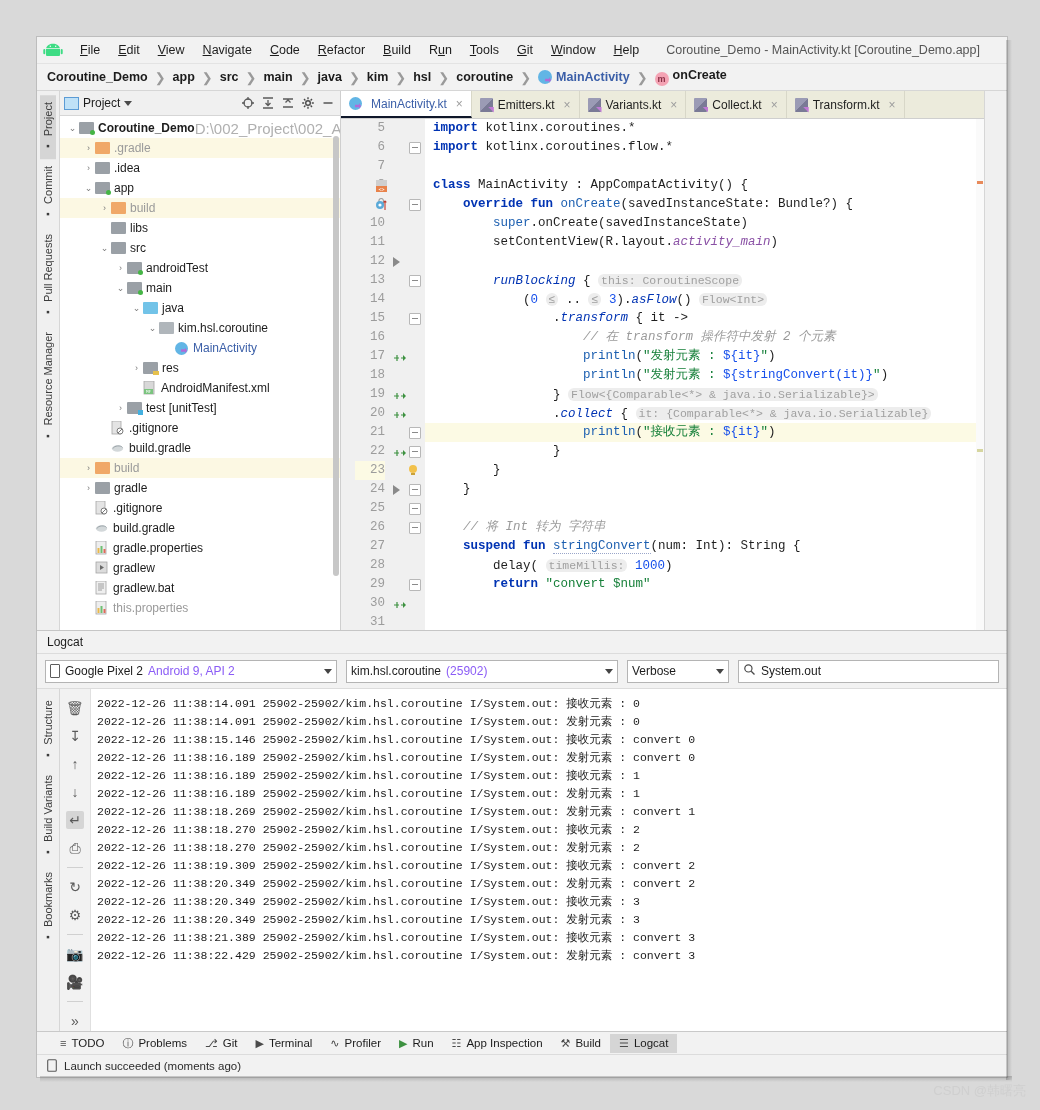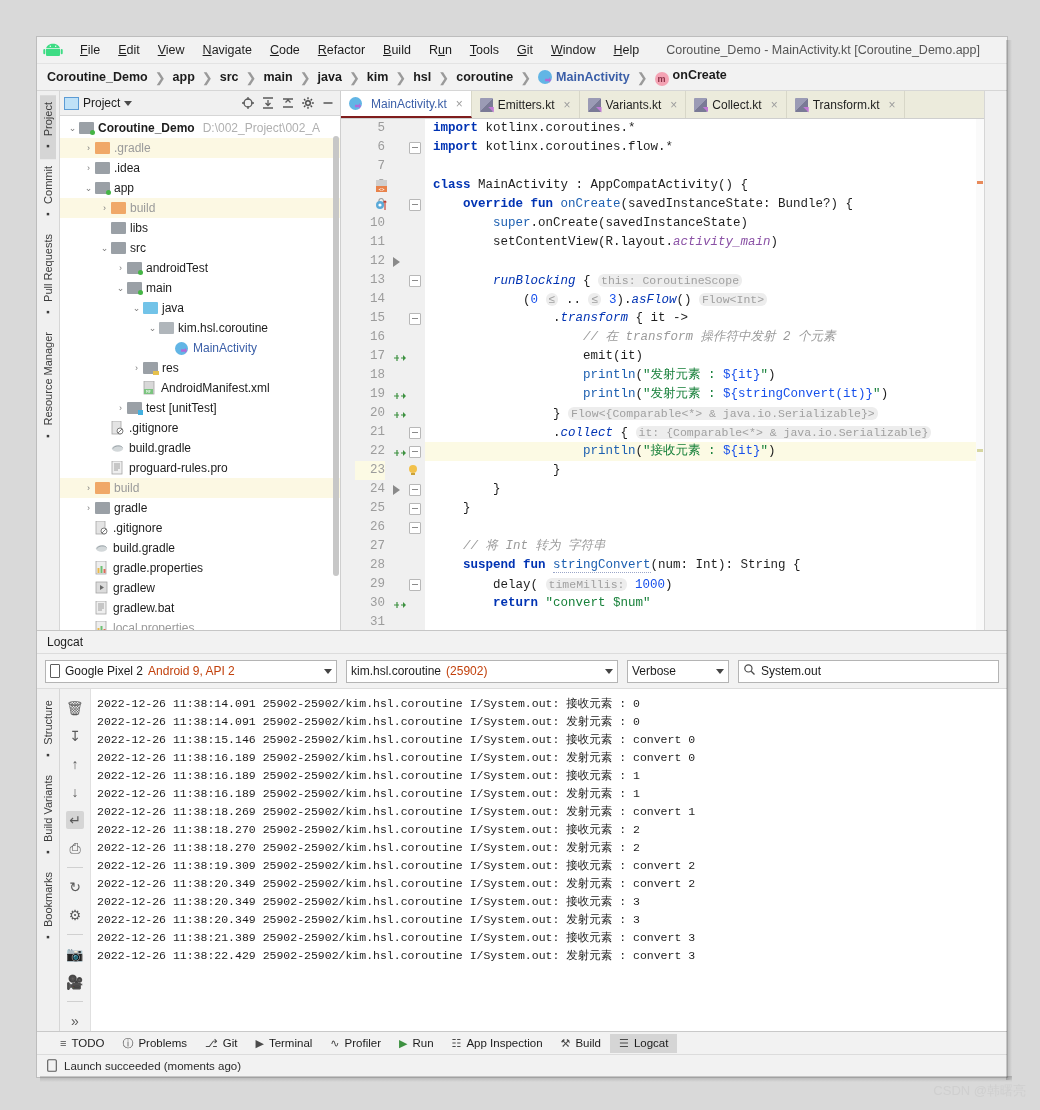--- a/index.html
+++ b/index.html
@@ -73,32 +73,32 @@
   .f-grey i{background:#9aa0a6;}
   .f-orange i{background:#f0a868;}
   .f-blue i{background:#72c3e8;}
   .fold.dot::after{content:"";position:absolute;right:-1px;bottom:-1px;width:5px;height:5px;
     border-radius:50%;background:#45b545;}
   .fold.sqb::after{content:"";position:absolute;right:-1px;bottom:-1px;width:5px;height:5px;
     background:#43b0e0;}
   .fold.res::after{content:"";position:absolute;right:-1px;bottom:-1px;width:6px;height:4px;
     background:#e6c14d;}
   .fileico{width:13px;height:14px;flex:none;margin-right:5px;position:relative;}
-  .dimtxt{color:#c2410c;}
+  .dimtxt{color:#8b5cf6;}
   .muted-name{color:#9a9a9a;}
-  #projpath{color:#b0b0b0;font-size:12px;margin-left:8px;}
+  #projpath{color:#b0b0b0;font-size:15px;}
   #projscroll{position:absolute;right:1px;top:20px;width:6px;height:440px;background:#c7c7c7;border-radius:3px;}
 
   
   #editorwrap{flex:1;display:flex;flex-direction:column;min-width:0;background:#fff;}
   #tabstrip{height:27px;background:#ecebdc;display:flex;align-items:stretch;flex:none;
     border-bottom:1px solid #cfcfcf;overflow:hidden;}
   .etab{display:flex;align-items:center;gap:5px;padding:0 8px;font-size:12px;
     border-right:1px solid #d8d7c8;cursor:default;white-space:nowrap;}
-  .etab.act{background:#fff;border-bottom:2px solid #7f1d1d;}
+  .etab.act{background:#fff;border-bottom:2px solid #0f172a;}
   .etab .x{color:#9d9d9d;font-size:12px;margin-left:4px;}
   .kt-ico{width:13px;height:14px;position:relative;flex:none;}
   .kt-ico::before{content:"";position:absolute;inset:0;
     background:linear-gradient(135deg,#9b9bb5 50%,#7a7a96 50%);border-radius:1px;}
   .kt-ico::after{content:"";position:absolute;right:-1px;bottom:-1px;width:6px;height:6px;
     background:#c17ad6;clip-path:polygon(0 0,100% 0,100% 100%);}
   .actname{color:#3b5fa8;}
 
   #editbody{flex:1;display:flex;min-height:0;position:relative;overflow:hidden;background:#fff;}
   #gutterA{width:14px;background:#f0f0f0;flex:none;border-right:0px;}
@@ -416,29 +416,20 @@
             </div>
             <div class="row">
               <span style="width:38px;flex:none"></span>
               <span class="arrow"></span>
               <span class="fileico"><svg width="13" height="14">
                   <ellipse cx="6.5" cy="7.5" rx="5.6" ry="3.3" fill="#d3d8da"></ellipse>
                   <path d="M2 7.5c1-3 8-3.5 9.5-1" stroke="#9aa3a8" fill="none" stroke-width="1"></path>
                 </svg></span>
               <span>build.gradle</span>
             </div>
-            <div class="row">
-              <span style="width:38px;flex:none"></span>
-              <span class="arrow"></span>
-              <span class="fileico"><svg width="13" height="14">
-                  <rect x="1" y="0" width="10" height="13" fill="#efefef" stroke="#a5a5a5" stroke-width=".8"></rect>
-                  <path d="M3 3h6M3 5h6M3 7h6M3 9h4" stroke="#8a8a8a" stroke-width=".8"></path>
-                </svg></span>
-              <span>proguard-rules.pro</span>
-            </div>
             <div class="row hl">
               <span style="width:22px;flex:none"></span>
               <span class="arrow">›</span>
               <span class="fold f-orange">
                 <i></i>
               </span>
               <span class="muted-name">build</span>
             </div>
             <div class="row">
               <span style="width:22px;flex:none"></span>
@@ -498,21 +489,21 @@
             </div>
             <div class="row">
               <span style="width:22px;flex:none"></span>
               <span class="arrow"></span>
               <span class="fileico"><svg width="13" height="14">
                   <rect x="1" y="0" width="10" height="13" fill="#eee" stroke="#a5a5a5" stroke-width=".8"></rect>
                   <rect x="2.5" y="7" width="2" height="5" fill="#e8b84b"></rect>
                   <rect x="5.5" y="5" width="2" height="7" fill="#6fbf73"></rect>
                   <rect x="8.5" y="8" width="2" height="4" fill="#e06b5a"></rect>
                 </svg></span>
-              <span class="muted-name">local.properties</span>
+              <span class="muted-name">this.properties</span>
             </div>
           </div>
         <div id="projscroll"></div>
       </div>
     </div>
 
     <div id="editorwrap">
       <div id="tabstrip">
           <div class="etab act">
             <span class="crumb-ico ci-class" style="width:13px;height:13px"></span>
@@ -626,21 +617,20 @@
               <div class="ln"></div>
               <div class="ln"><span class="kw">class</span> MainActivity : AppCompatActivity() {</div>
               <div class="ln">    <span class="kw">override fun</span> <span class="fn">onCreate</span>(savedInstanceState: Bundle?) {</div>
               <div class="ln">        <span class="fn">super</span>.onCreate(savedInstanceState)</div>
               <div class="ln">        setContentView(R.layout.<span class="prop">activity_main</span>)</div>
               <div class="ln"></div>
               <div class="ln">        <span class="kwi">runBlocking</span> { <span class="hint">this: CoroutineScope</span></div>
               <div class="ln">            (<span class="num">0</span> <span class="hint">≤</span> .. <span class="hint">≤</span> <span class="num">3</span>).<span class="kwi">asFlow</span>() <span class="hint">Flow&lt;Int&gt;</span></div>
               <div class="ln">                .<span class="kwi">transform</span> { it -&gt;</div>
               <div class="ln">                    <span class="cmt">// 在 transform 操作符中发射 2 个元素</span></div>
-              <div class="ln">                    emit(it)</div>
               <div class="ln">                    <span class="fn">println</span>(<span class="str">"发射元素 : </span><span class="tmpl">${it}</span><span class="str">"</span>)</div>
               <div class="ln">                    <span class="fn">println</span>(<span class="str">"发射元素 : </span><span class="tmpl">${stringConvert(it)}</span><span class="str">"</span>)</div>
               <div class="ln">                } <span class="hint">Flow&lt;{Comparable&lt;*&gt; &amp; java.io.Serializable}&gt;</span></div>
               <div class="ln">                .<span class="kwi">collect</span> { <span class="hint">it: {Comparable&lt;*&gt; &amp; java.io.Serializable}</span></div>
               <div class="ln cur">                    <span class="fn">println</span>(<span class="str">"接收元素 : </span><span class="tmpl">${it}</span><span class="str">"</span>)</div>
               <div class="ln">                }</div>
               <div class="ln">        }</div>
               <div class="ln">    }</div>
               <div class="ln"></div>
               <div class="ln">    <span class="cmt">// 将 Int 转为 字符串</span></div>

